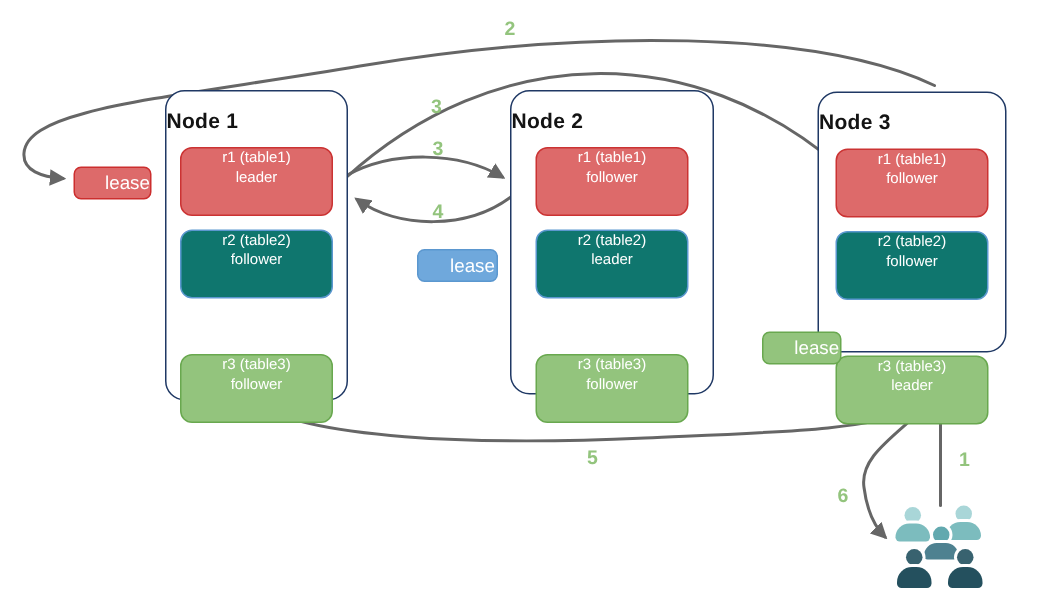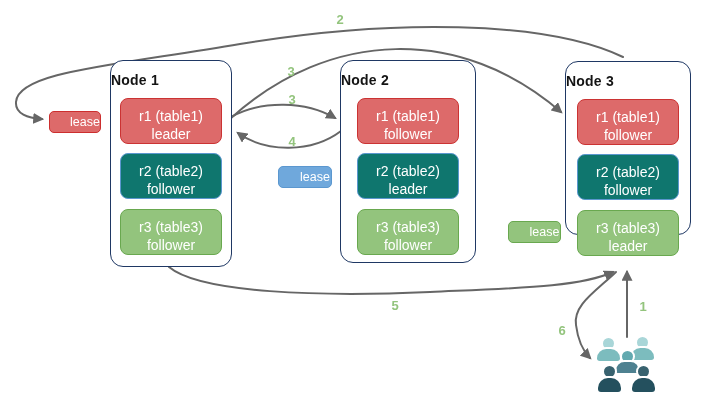--- a/index.html
+++ b/index.html
@@ -13,26 +13,26 @@
     position:absolute; background:#fff;
     border:1.5px solid #1f3864; border-radius:13px; box-sizing:border-box;
   }
   .node-title {
     position:absolute; top:11px; left:0; width:100%; text-align:left;
     font-weight:bold; font-size:14px; color:#141414; letter-spacing:.2px;
   }
   .replica {
     position:absolute; left:50%; transform:translateX(-50%);
     width:102px; height:46px; border-radius:8px; box-sizing:border-box;
-    display:flex; flex-direction:column; align-items:center; justify-content:flex-end;
-    color:#fff; font-size:14px; line-height:1.3; text-align:center;
+    display:flex; flex-direction:column; align-items:center; justify-content:flex-start;
+    color:#fff; font-size:10px; line-height:1.3; text-align:center;
   }
   .replica.red   { background:#dd6a6a; border:1.5px solid #cb3333; }
   .replica.blue  { background:#0f766e; border:1.5px solid #5b97cf; }
-  .replica.green { background:#93c47d; border:1.5px solid #69a84f; }
+  .replica.green { background:#93c47d; border:1.5px solid #69a84f;margin-top:27px; }
   .rep-top { top:37px; } .rep-mid { top:92px; } .rep-bot { top:148px; }
 
   .lease {
     position:absolute; height:22px; border-radius:5px; box-sizing:border-box;
     color:#fff; font-size:12.5px; display:flex; align-items:center; justify-content:center;padding-left:20px;
   }
   .lease.red   { background:#dd6a6a; border:1.5px solid #cc2e2e; }
   .lease.blue  { background:#6fa8dc; border:1.5px solid #5b97cf; }
   .lease.green { background:#93c47d; border:1.5px solid #69a84f; }
 
@@ -92,21 +92,21 @@
     <div class="replica blue rep-mid">
       <div>r2 (table2)</div>
       <div>leader</div>
     </div>
     <div class="replica green rep-bot">
       <div>r3 (table3)</div>
       <div>follower</div>
     </div>
   </div>
 
-  <div class="node" style="left:565px;top:61px;width:126px;height:174px;">
+  <div class="node" style="left:545px;top:61px;width:126px;height:174px;">
     <div class="node-title">Node 3</div>
     <div class="replica red rep-top">
       <div>r1 (table1)</div>
       <div>follower</div>
     </div>
     <div class="replica blue rep-mid">
       <div>r2 (table2)</div>
       <div>follower</div>
     </div>
     <div class="replica green rep-bot">

